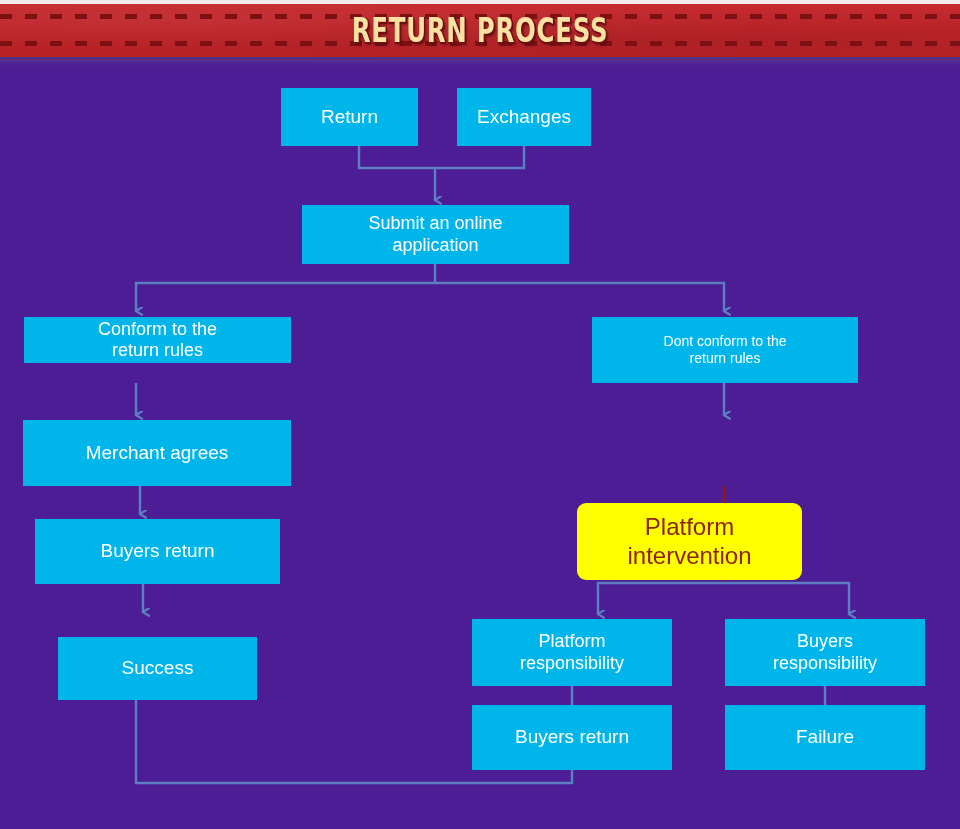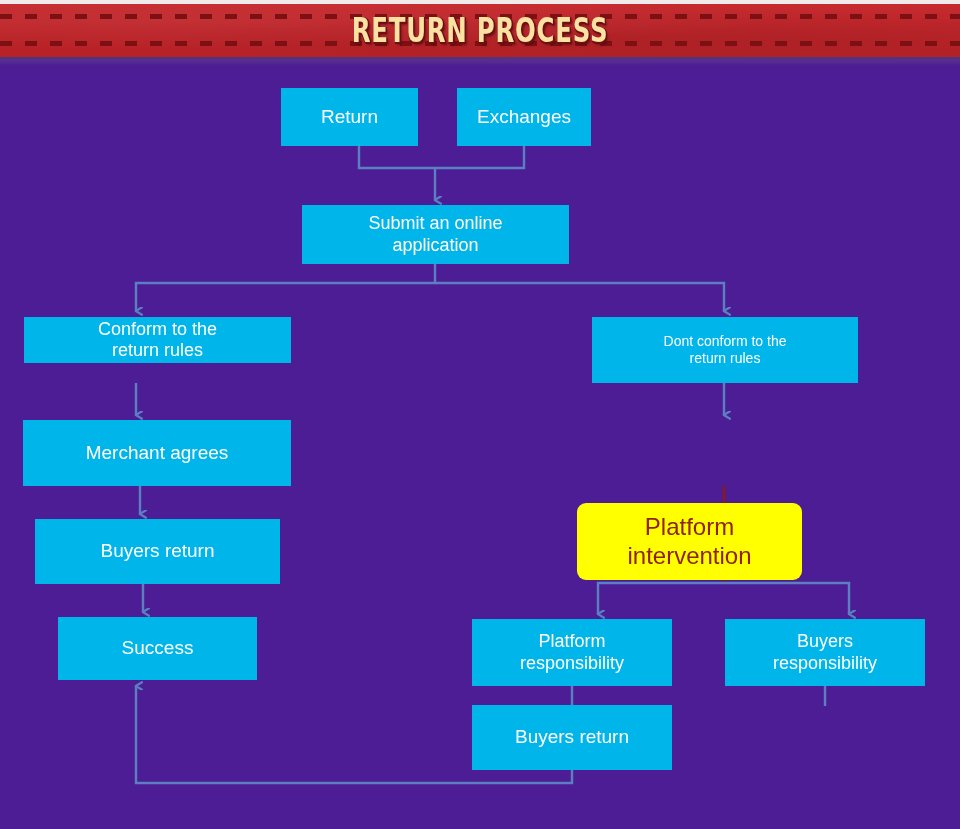--- a/index.html
+++ b/index.html
@@ -199,24 +199,25 @@
 return rules</div>
 
   <div class="node" style="left:23px;top:420px;width:268px;height:66px;font-size:19px;text-align:right;">Merchant agrees</div>
 
 
   <div class="node" style="left:35px;top:519px;width:245px;height:65px;font-size:19px;">Buyers return</div>
 
   <div class="node yellow" style="left:577px;top:503px;width:225px;height:77px;font-size:24px;">Platform
 intervention</div>
 
-  <div class="node" style="left:58px;top:617px;width:199px;height:63px;font-size:19px;">Success</div>
+  <div class="node" style="left:58px;top:637px;width:199px;height:63px;font-size:19px;">Success</div>
 
   <div class="node" style="left:472px;top:619px;width:200px;height:67px;font-size:18px;">Platform
 responsibility</div>
 
   <div class="node" style="left:725px;top:619px;width:200px;height:67px;font-size:18px;">Buyers
 responsibility</div>
 
   <div class="node" style="left:472px;top:705px;width:200px;height:65px;font-size:19px;">Buyers return</div>
 
+  <div class="node" style="left:725px;top:705px;width:200px;height:65px;font-size:19px;">Failure</div>
 
 </div>
 
 </body></html>

